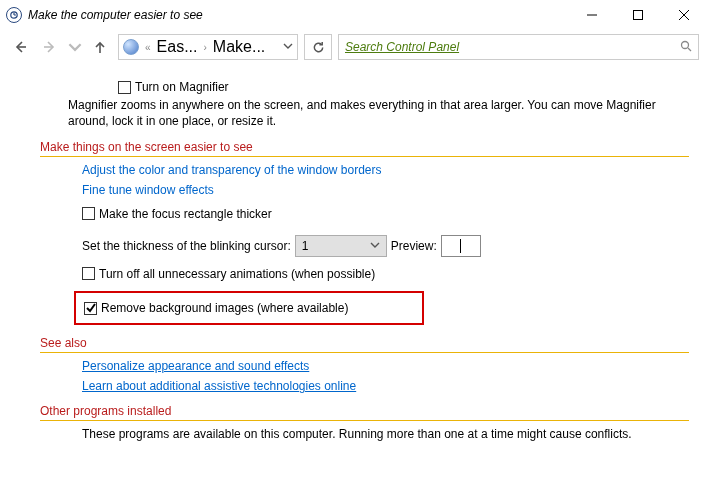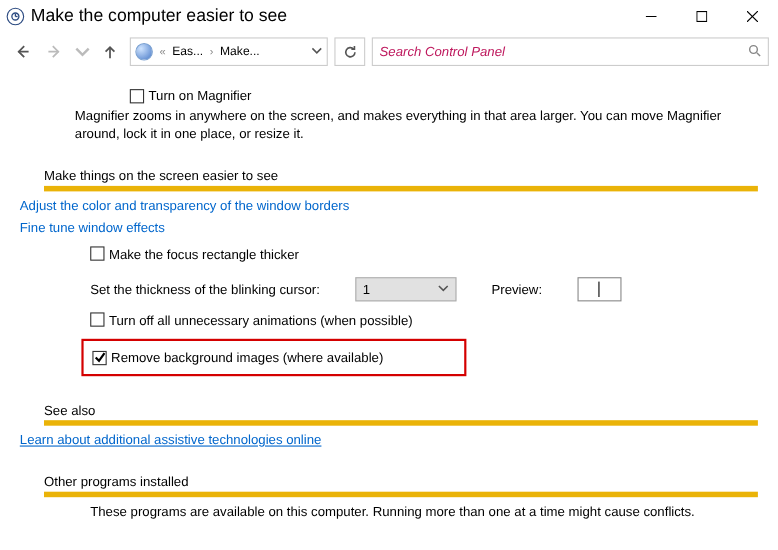--- a/index.html
+++ b/index.html
@@ -19,21 +19,21 @@
     padding-left: 6px;
   }
   .titlebar .appicon {
     width: 16px; height: 16px;
     border-radius: 50%;
     border: 1.5px solid #2b4a80;
     display: flex; align-items: center; justify-content: center;
     margin-right: 6px;
   }
   .titlebar .appicon svg { width: 10px; height: 10px; }
-  .titlebar .title { font-size: 16px; }
+  .titlebar .title { font-size: 12px; font-style: italic; }
   .winbtns { margin-left: auto; display: flex; }
   .winbtn {
     width: 46px; height: 30px;
     display: flex; align-items: center; justify-content: center;
     font-size: 14px; font-family: inherit;
   }
   .winbtn svg { width: 10px; height: 10px; stroke: #000; stroke-width: 1; fill: none; }
   
   .navrow {
     display: flex; align-items: center;
@@ -55,39 +55,40 @@
     padding: 0 4px;
     width: 180px;
     gap: 4px;
   }
   .addrbox .cpicon {
     width: 16px; height: 16px; border-radius: 50%;
     background: radial-gradient(circle at 30% 30%, #cfe4ff, #4a7bc8);
     border: 1px solid #7aa0d0;
     flex: none;
   }
-  .addrbox .crumb { font-size: 11px; white-space: nowrap; }
+  .addrbox .crumb { font-size: 16px; white-space: nowrap; }
   .addrbox .sep { color: #888; margin: 0 2px; font-size: 10px; }
   .addrbox .chev {
     margin-left: auto; color: #555;
   }
   .refreshbtn {
     width: 28px; height: 26px;
     border: 1px solid #ccc;
     display: flex; align-items: center; justify-content: center;
   }
   .refreshbtn svg { width: 13px; height: 13px; stroke: #555; stroke-width: 1.6; fill: none; }
   .searchbox {
     flex: 1;
     display: flex; align-items: center;
     border: 1px solid #ccc;
     height: 26px;
     padding: 0 6px;
-    color: #be185d;
+    color: #4d7c0f;
     font-style: italic;
+    text-decoration: underline;
   }
   .searchbox .mag {
     margin-left: auto; color: #777;
   }
   
   .content {
     padding: 6px 18px 0 18px;
   }
   .indent1 { margin-left: 100px; }
   .row { display: flex; align-items: center; }
@@ -103,39 +104,40 @@
   .checkbox svg { display: none; width: 10px; height: 10px; stroke: #000; stroke-width: 2; fill: none; }
   .desc {
     margin-left: 50px;
     margin-top: 3px;
     font-size: 12px;
     line-height: 1.35;
     color: #000;
     max-width: 590px;
   }
   .section-head {
-    margin-top: 24px;
+    margin-top: 11px;
     margin-left: 22px;
     font-size: 12px;
-    color: #000000;
+    color: #b91c1c;
     padding-bottom: 2px;
-    border-bottom: 5px solid #eab308;
+    border-bottom: 1px solid #eab308;
     width: calc(100% - 22px);
   }
   .link {
     color: #0066cc;
     cursor: pointer;
+    margin-left: 64px;
     margin-top: 6px;
     display: block;
   }
   .link.u { text-decoration: underline; }
   .opt-line { margin-left: 64px; margin-top: 10px; display: flex; align-items: flex-start; }
   .cursor-row {
     margin-left: 64px; margin-top: 14px;
-    display: flex; align-items: center; gap: 32px;
+    display: flex; align-items: center; gap: 4px;
   }
   .selectbox {
     width: 92px; height: 22px;
     border: 1px solid #adadad;
     background: #e1e1e1;
     display: flex; align-items: center;
     padding: 0 6px;
     position: relative;
   }
   .selectbox .chevd {
@@ -294,18 +296,19 @@
       <span class="checkbox checked">
         <svg viewBox="0 0 10 10">
             <polyline points="1,5 4,8 9,1"></polyline>
           </svg>
       </span>
       <span>Remove background images (where available)</span>
     </div>
   </div>
 
   <div class="section-head">See also</div>
+  <span class="link u">Personalize appearance and sound effects</span>
   <span class="link u">Learn about additional assistive technologies online</span>
 
   <div class="section-head">Other programs installed</div>
   <div style="margin-left:64px; margin-top:6px">These programs are available on this computer. Running more than one at a time might cause conflicts.</div>
 
 </div>
 
 </body></html>

